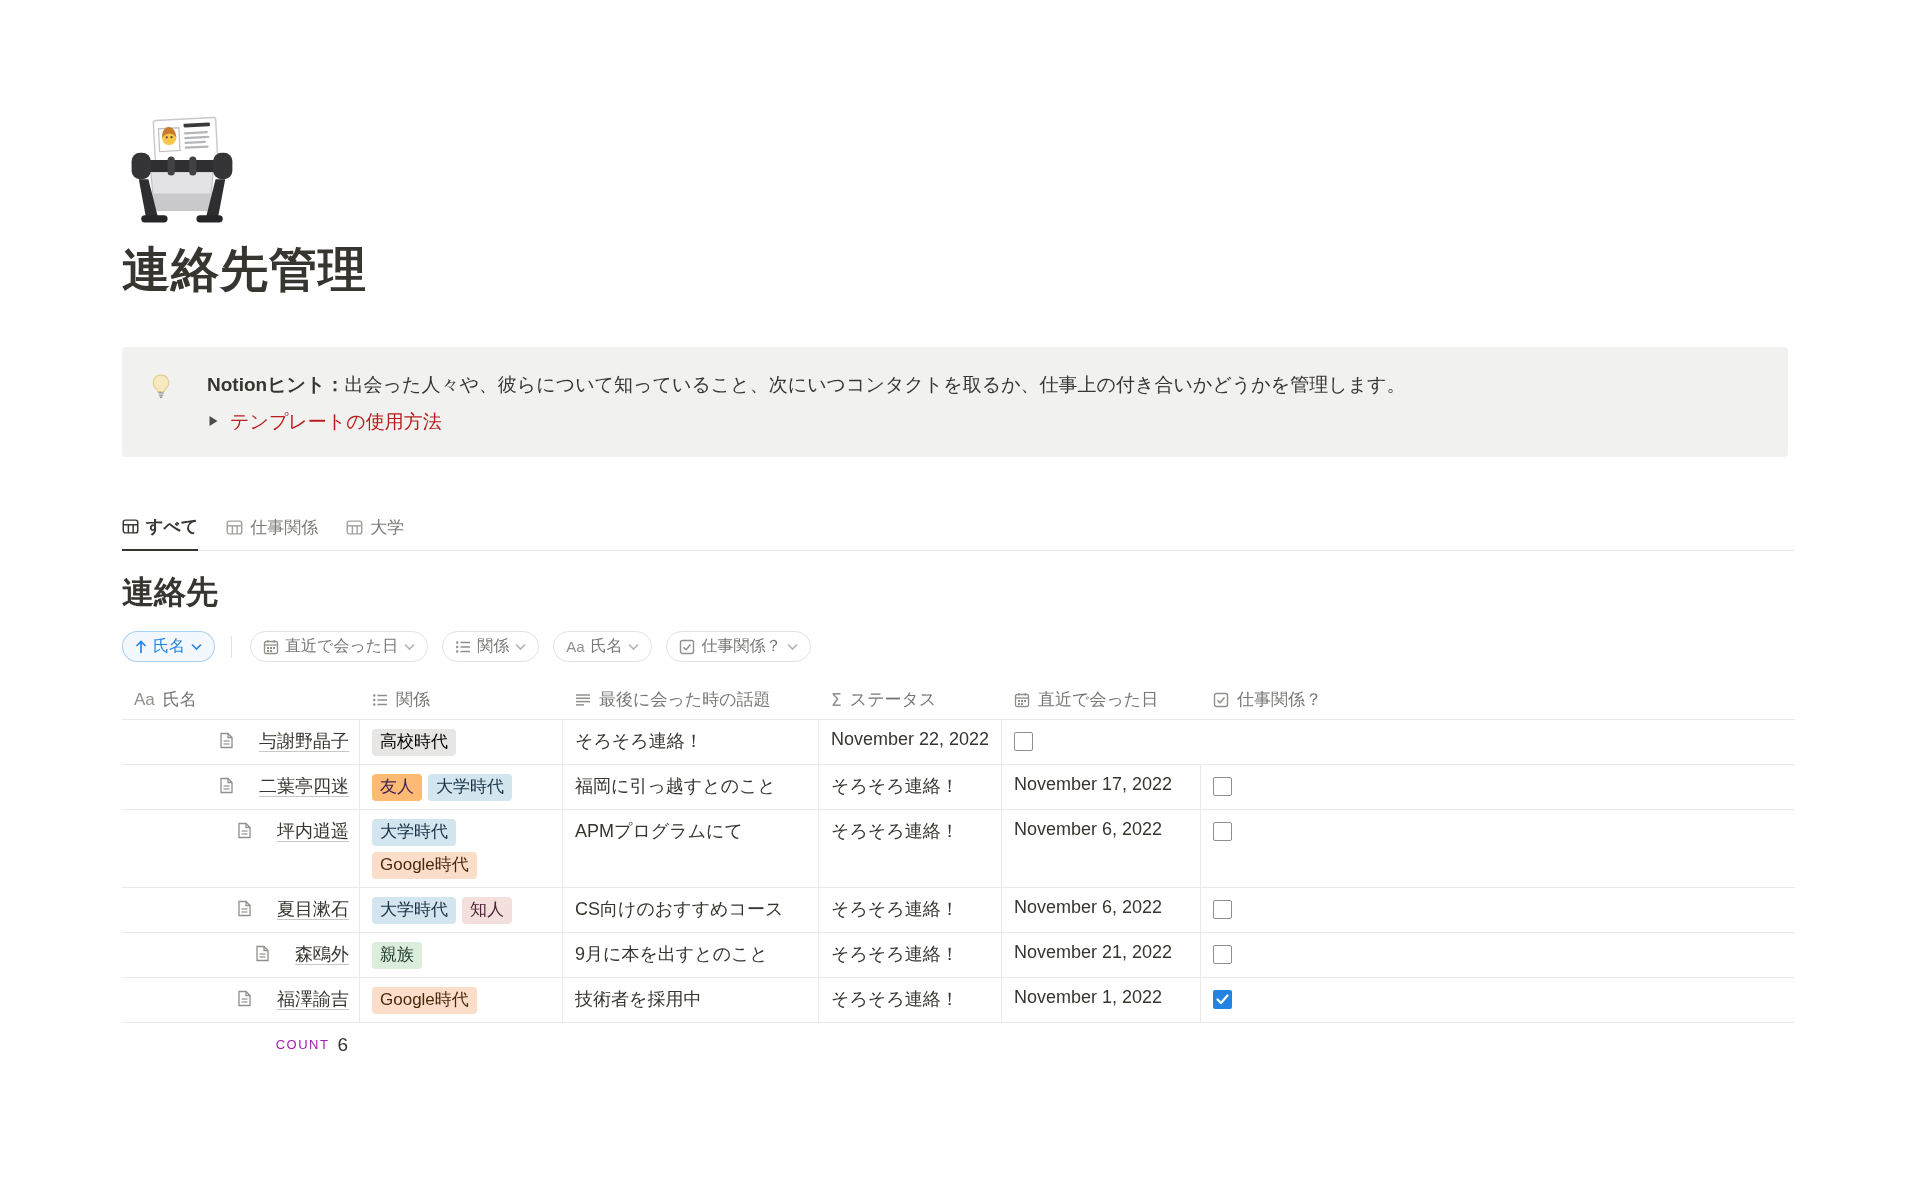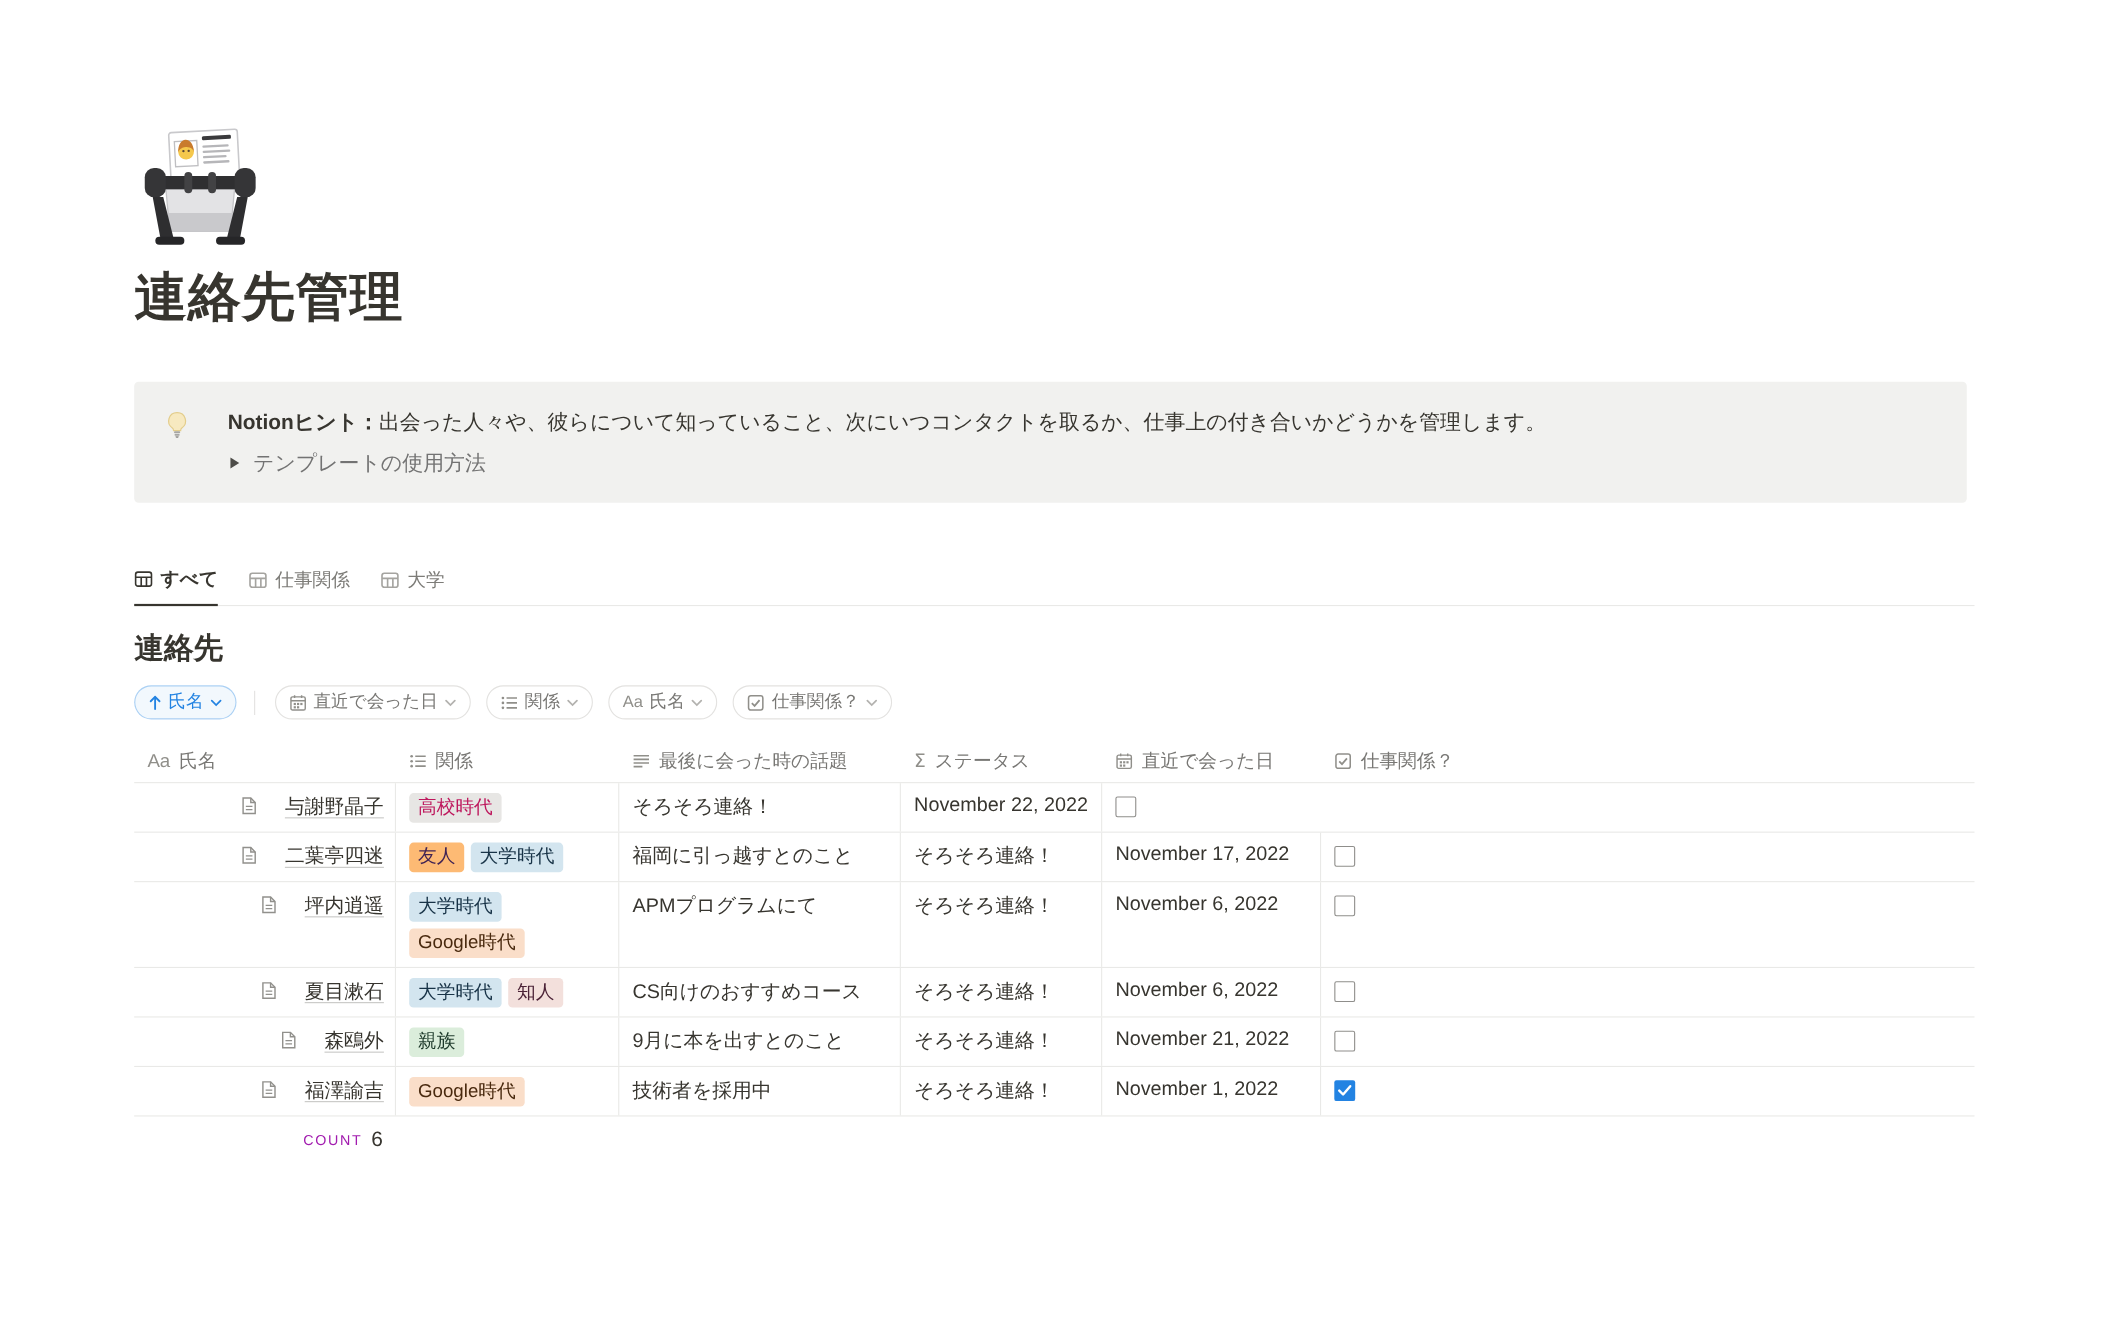--- a/index.html
+++ b/index.html
@@ -12,34 +12,34 @@
 
   
   .page-title { margin-top:6px; font-size:48px; font-weight:700; letter-spacing:1px; }
 
   
   .callout { margin-top:45px; width:1666px; background:#F1F1EF; border-radius:4px;
              padding:24px 24px 22px 26px; display:flex; align-items:flex-start; }
   .callout-icon { width:26px; height:26px; flex:0 0 26px; margin-top:2px; }
   .callout-body { margin-left:7px; padding-left:26px; font-size:19px; line-height:1.45; }
   .callout-line1 b { font-weight:700; }
-  .toggle-row { display:flex; align-items:center; margin-top:9px; color:#737373; }
+  .toggle-row { display:flex; align-items:center; margin-top:9px; color:#b91c1c; }
   .toggle-tri { width:24px; height:24px; display:flex; align-items:center; justify-content:center; margin-left:-6px; }
   .toggle-tri svg { display:block; }
   .toggle-label { margin-left:5px; font-size:19px; }
 
   
   .tabbar { margin-top:58px; display:flex; gap:28px; border-bottom:1px solid #E9E9E7; width:1673px; }
   .tab { display:flex; align-items:center; gap:7px; padding-bottom:11px; font-size:17px;
          color:#7D7C78; cursor:pointer; margin-bottom:-1px; }
   .tab .ticon { display:flex; }
   .tab.active { color:#37352F; font-weight:600; border-bottom:2.5px solid #37352F; }
 
   
-  .db-title { margin-top:20px; font-size:27px; font-weight:700; }
+  .db-title { margin-top:20px; font-size:32px; font-weight:700; }
 
   
   .filters { margin-top:16px; display:flex; align-items:center; }
   .chip { display:inline-flex; align-items:center; gap:6px; height:31px; padding:0 12px;
           border-radius:16px; font-size:16px; white-space:nowrap; cursor:pointer; }
   .chip.sort { color:#2383E2; background:rgba(35,131,226,0.06); border:1px solid rgba(35,131,226,0.35); }
   .chip.plain { color:#787774; background:#fff; border:1px solid #E3E2E0; margin-right:14px; }
   .vdiv { width:1px; height:22px; background:#E3E2E0; margin:0 18px 0 16px; }
   .chip .cicon { display:flex; align-items:center; }
   .chip .aa { font-size:15px; color:#908F8A; letter-spacing:0; }
@@ -353,21 +353,21 @@
                 <path d="M2 1.5 h7 l4 4 v10 h-11 z" fill="none" stroke="#91908C" stroke-width="1.3"></path>
                 <path d="M9 1.5 v4 h4" fill="none" stroke="#91908C" stroke-width="1.3"></path>
                 <line x1="4.5" y1="9" x2="10.5" y2="9" stroke="#91908C" stroke-width="1.2"></line>
                 <line x1="4.5" y1="12" x2="10.5" y2="12" stroke="#91908C" stroke-width="1.2"></line>
               </svg>
             </span>
          <span class="pname">与謝野晶子</span>
        </div>
        <div class="cell">
             <span class="tags">
-              <span class="tag" style="background:#E7E6E4;color:#be185d">高校時代</span>
+              <span class="tag" style="background:#E7E6E4;color:#000000">高校時代</span>
             </span>
           </div>
        <div class="cell">そろそろ連絡！</div>
        <div class="cell">November 22, 2022</div>
        <div class="cell">
             <div class="cbx off"></div>
           </div>
      </div>
         <div class="trow">
        <div class="cell name-cell">

